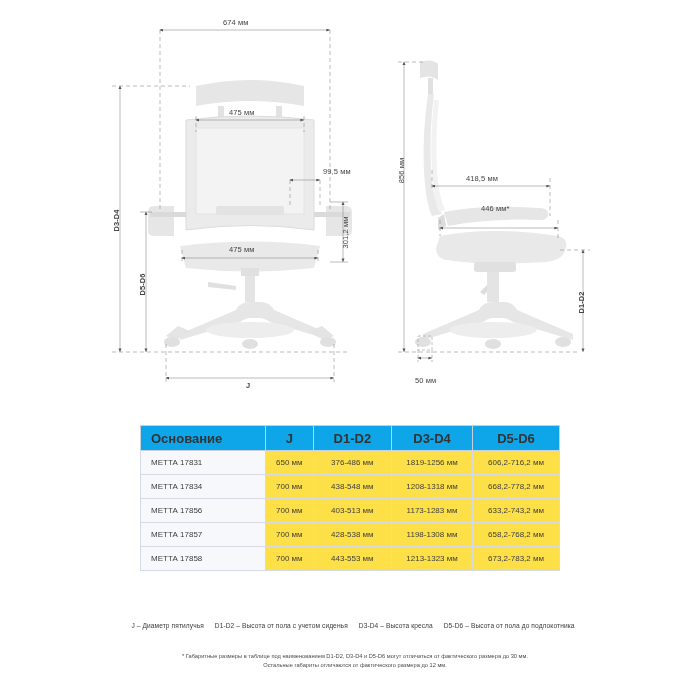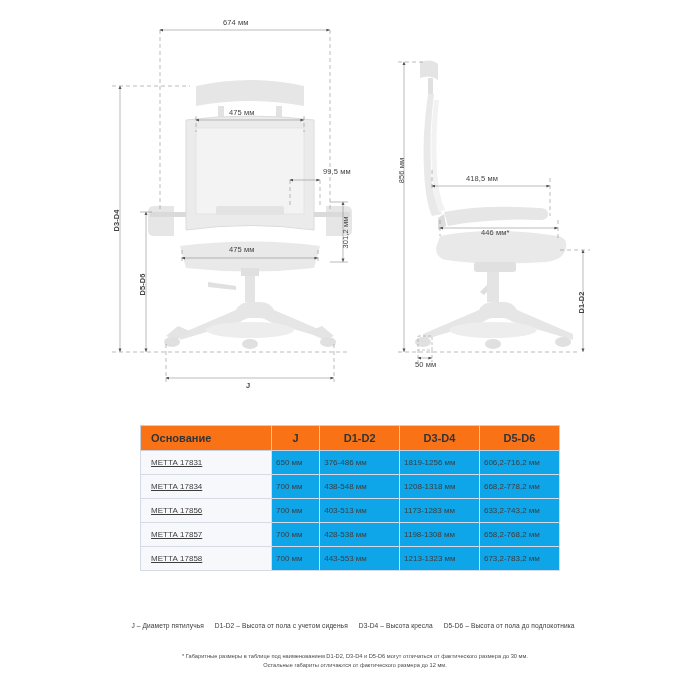--- a/index.html
+++ b/index.html
@@ -46,47 +46,47 @@
     left: 140px;
     top: 425px;
     width: 420px;
   }
   table.specs {
     border-collapse: collapse;
     width: 420px;
     font-size: 8px;
   }
   table.specs th {
-    background: #f97316;
+    background: #0ea5e9;
     border: 1px solid #c8cfdd;
-    font-size: 11px;
+    font-size: 13px;
     font-weight: bold;
     color: #333;
     height: 24px;
-    padding: 0 16px;
+    padding: 0 10px;
     text-align: center;
   }
   table.specs th.first {
     text-align: left;
     padding-left: 10px;
     width: 104px;
   }
   table.specs td {
     border: 1px solid #d5dae4;
     height: 23px;
+    text-align: center;
     padding: 0 4px;
     color: #3d3d3d;
-    background: #0ea5e9;
+    background: #fde047;
     font-size: 8px;
   }
   table.specs td.name {
     text-align: left;
     padding-left: 10px;
     background: #f6f8fb;
-    text-decoration: underline;
   }
 
   
   .legend {
     position: absolute;
     left: 118px;
     top: 622px;
     width: 470px;
     font-size: 6.6px;
     color: #3a3a3a;
@@ -246,22 +246,22 @@
     <div class="dim-label" style="left:229px; top:108px;">475 мм</div>
     <div class="dim-label" style="left:291px; top:167px;margin-left:32px;">99,5 мм</div>
     <div class="dim-label" style="left:229px; top:245px;">475 мм</div>
     <div class="dim-label vert" style="left:330px; top:228px; transform:rotate(-90deg);">301,2 мм</div>
     <div class="dim-label vert" style="left:105px; top:216px; transform:rotate(-90deg); font-weight:bold;">D3-D4</div>
     <div class="dim-label vert" style="left:131px; top:280px; transform:rotate(-90deg); font-weight:bold;">D5-D6</div>
     <div class="dim-label" style="left:246px; top:381px; font-weight:bold;">J</div>
 
     <div class="dim-label vert" style="left:389px; top:166px; transform:rotate(-90deg);">856 мм</div>
     <div class="dim-label" style="left:466px; top:174px;text-align:right;">418,5 мм</div>
-    <div class="dim-label" style="left:481px; top:228px;">446 мм*</div>
-    <div class="dim-label" style="left:415px; top:360px;">50 мм</div>
+    <div class="dim-label" style="left:481px; top:204px;">446 мм*</div>
+    <div class="dim-label" style="left:415px; top:376px;">50 мм</div>
     <div class="dim-label vert" style="left:570px; top:298px; transform:rotate(-90deg); font-weight:bold;">D1-D2</div>
   </div>
 
   <div class="table-wrap">
     <table class="specs">
       <thead>
         <tr>
           <th class="first">Основание</th>
           <th>J</th>
           <th>D1-D2</th>

